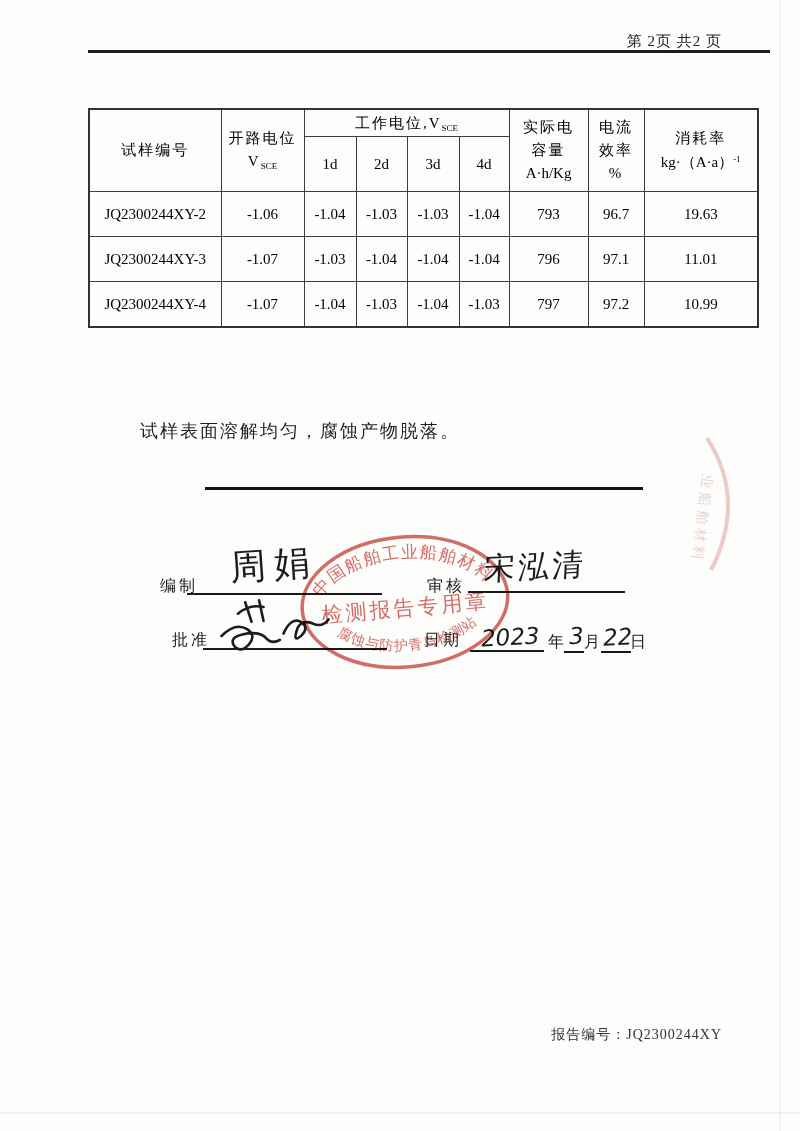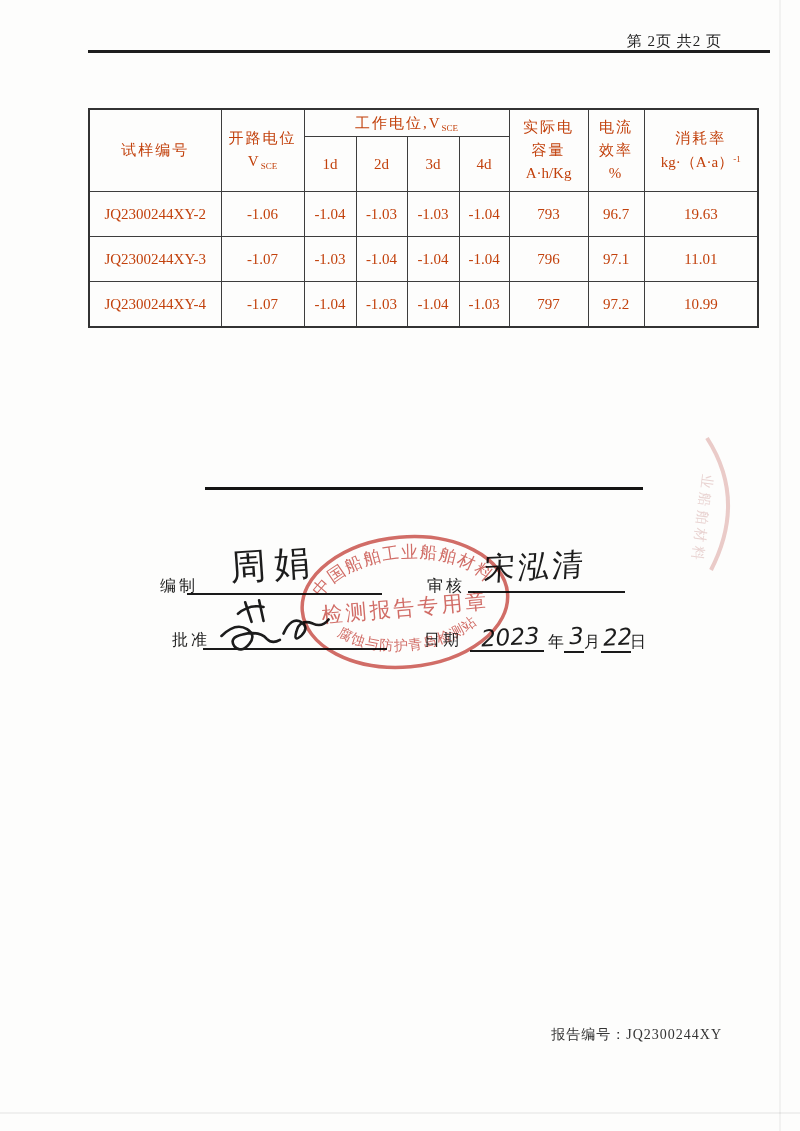--- a/index.html
+++ b/index.html
@@ -9,21 +9,21 @@
   }
   .abs{position:absolute;}
   
   .page-num{top:32px;right:78px;font-size:15px;letter-spacing:1px;color:#222;}
   .top-rule{left:88px;top:50px;width:682px;height:2.5px;background:#1e1e1e;}
   .h42{left:125px;top:58px;font-size:18px;letter-spacing:2px;color:#1f1f1f;}
   .tbl-caption{left:88px;top:85px;width:669px;text-align:center;font-size:16px;letter-spacing:3px;color:#1f1f1f;}
   
   .tbl-wrap{left:88px;top:108px;}
   table{border-collapse:collapse;table-layout:fixed;width:669px;border:2px solid #333;}
-  th,td{border:1.5px solid #3d3d3d;font-weight:normal;text-align:center;vertical-align:middle;padding:0;font-size:15px;color:#c2410c;}
+  th,td{border:1.5px solid #3d3d3d;font-weight:normal;text-align:center;vertical-align:middle;padding:0;font-size:15px;color:#000000;}
   thead .r1 th{height:26px;}
   thead .r2 th{height:54px;}
   tbody td{height:44px;}
   th.cjk{letter-spacing:2px;}
   th .ln{line-height:1.55;}
   sub.sc{font-size:9px;letter-spacing:0;vertical-align:-3px;}
   sup.sp{font-size:9px;letter-spacing:0;vertical-align:5px;}
   
   .h43{left:127px;top:382px;font-size:18px;letter-spacing:3px;color:#1f1f1f;}
   .p43{left:140px;top:419px;font-size:18px;letter-spacing:2px;color:#1f1f1f;}
@@ -131,20 +131,21 @@
             <td>-1.04</td>
             <td>-1.03</td>
             <td>797</td>
             <td>97.2</td>
             <td>10.99</td>
           </tr>
         </tbody>
     </table>
   </div>
 
+  <div class="abs p43">试样表面溶解均匀，腐蚀产物脱落。</div>
 
   <div class="abs sig-rule"></div>
 
   <div class="abs sig-label" style="left:160px;top:576px">编制</div>
   <div class="abs uline" style="left:187px;top:593px;width:195px"></div>
   <div class="abs hw hw-zhou">周娟</div>
 
   <div class="abs sig-label" style="left:427px;top:576px">审核</div>
   <div class="abs uline" style="left:468px;top:591px;width:157px"></div>
   <div class="abs hw hw-song">宋泓清</div>

